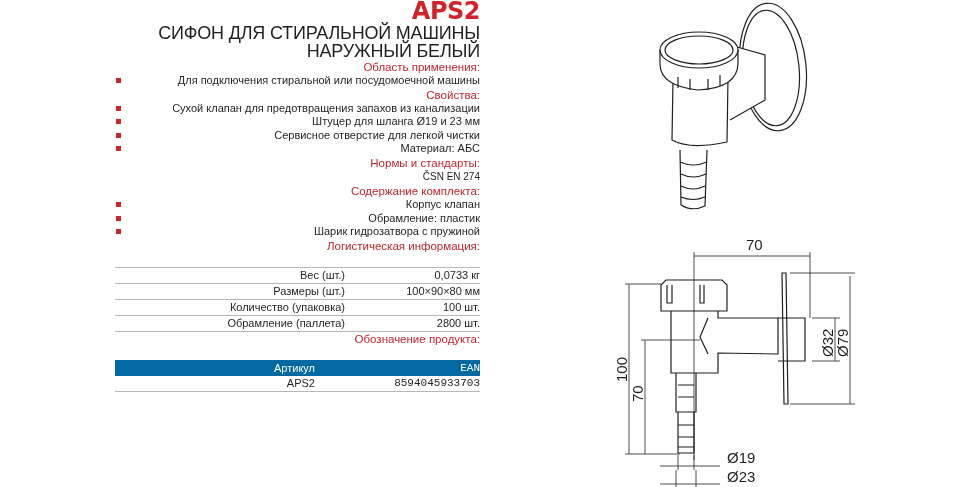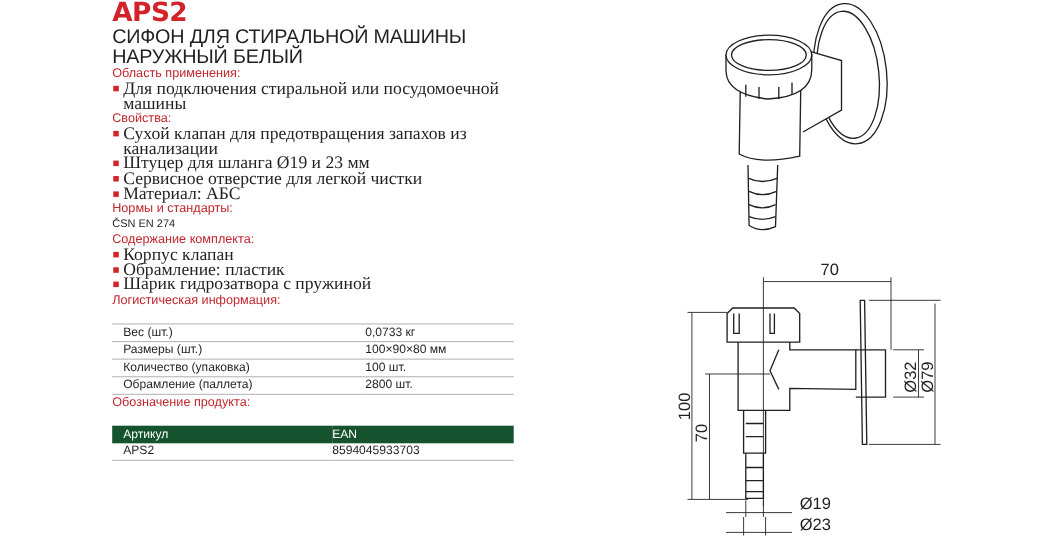--- a/index.html
+++ b/index.html
@@ -1,30 +1,30 @@
 <!DOCTYPE html>
 <html><head>
 <meta charset="utf-8">
 <style>
   html,body{margin:0;padding:0;background:#fff;}
   body{width:964px;height:487px;position:relative;overflow:hidden;font-family:"Liberation Sans",sans-serif;color:#231f20;}
-  .left{position:absolute;left:102px;top:0;width:365px;}
+  .left{position:absolute;left:115px;top:0;width:365px;text-align:right;}
   .title{font-family:"DejaVu Sans",sans-serif;font-weight:bold;color:#d2232a;font-size:24px;line-height:26px;margin-top:-2px;letter-spacing:-0.5px;}
   .subtitle{font-size:18px;line-height:18px;margin-top:0px;letter-spacing:-0.2px;}
   .sec{color:#c0272d;font-size:11.5px;line-height:14px;margin-top:0;}
   ul{list-style:none;margin:0;padding:0;}
-  li{font-size:16px;line-height:13.6px;position:relative;padding-left:10px;font-family:Liberation Serif, serif;}
+  li{font-size:11px;line-height:13.6px;position:relative;padding-left:10px;}
   li:before{content:"";position:absolute;left:1px;top:4px;width:5px;height:5px;background:#d2232a;}
   .plain{font-size:10px;line-height:14px;}
   table{border-collapse:collapse;width:365px;margin-top:14px;}
   td{font-size:11px;line-height:13px;padding:1px 0 1px 10px;border-bottom:1px solid #b7b7b7;}
   td.v{width:135px;padding-left:0;}
   tr.first td{border-top:1px solid #b7b7b7;}
-  .hdr td{background:#14532d;color:#fff;border:none;line-height:14px;}
-  .pt td.v{width:165px;}
+  .hdr td{background:#0369a1;color:#fff;border:none;line-height:14px;}
+  .pt td.v{width:165px;font-family:Liberation Mono, monospace;}
   .drawing{position:absolute;left:0;top:0;}
 </style>
 </head>
 <body>
 
 <div class="left">
   <div class="title">APS2</div>
   <div class="subtitle">СИФОН ДЛЯ СТИРАЛЬНОЙ МАШИНЫ НАРУЖНЫЙ БЕЛЫЙ</div>
 
   <div class="sec">Область применения:</div>

